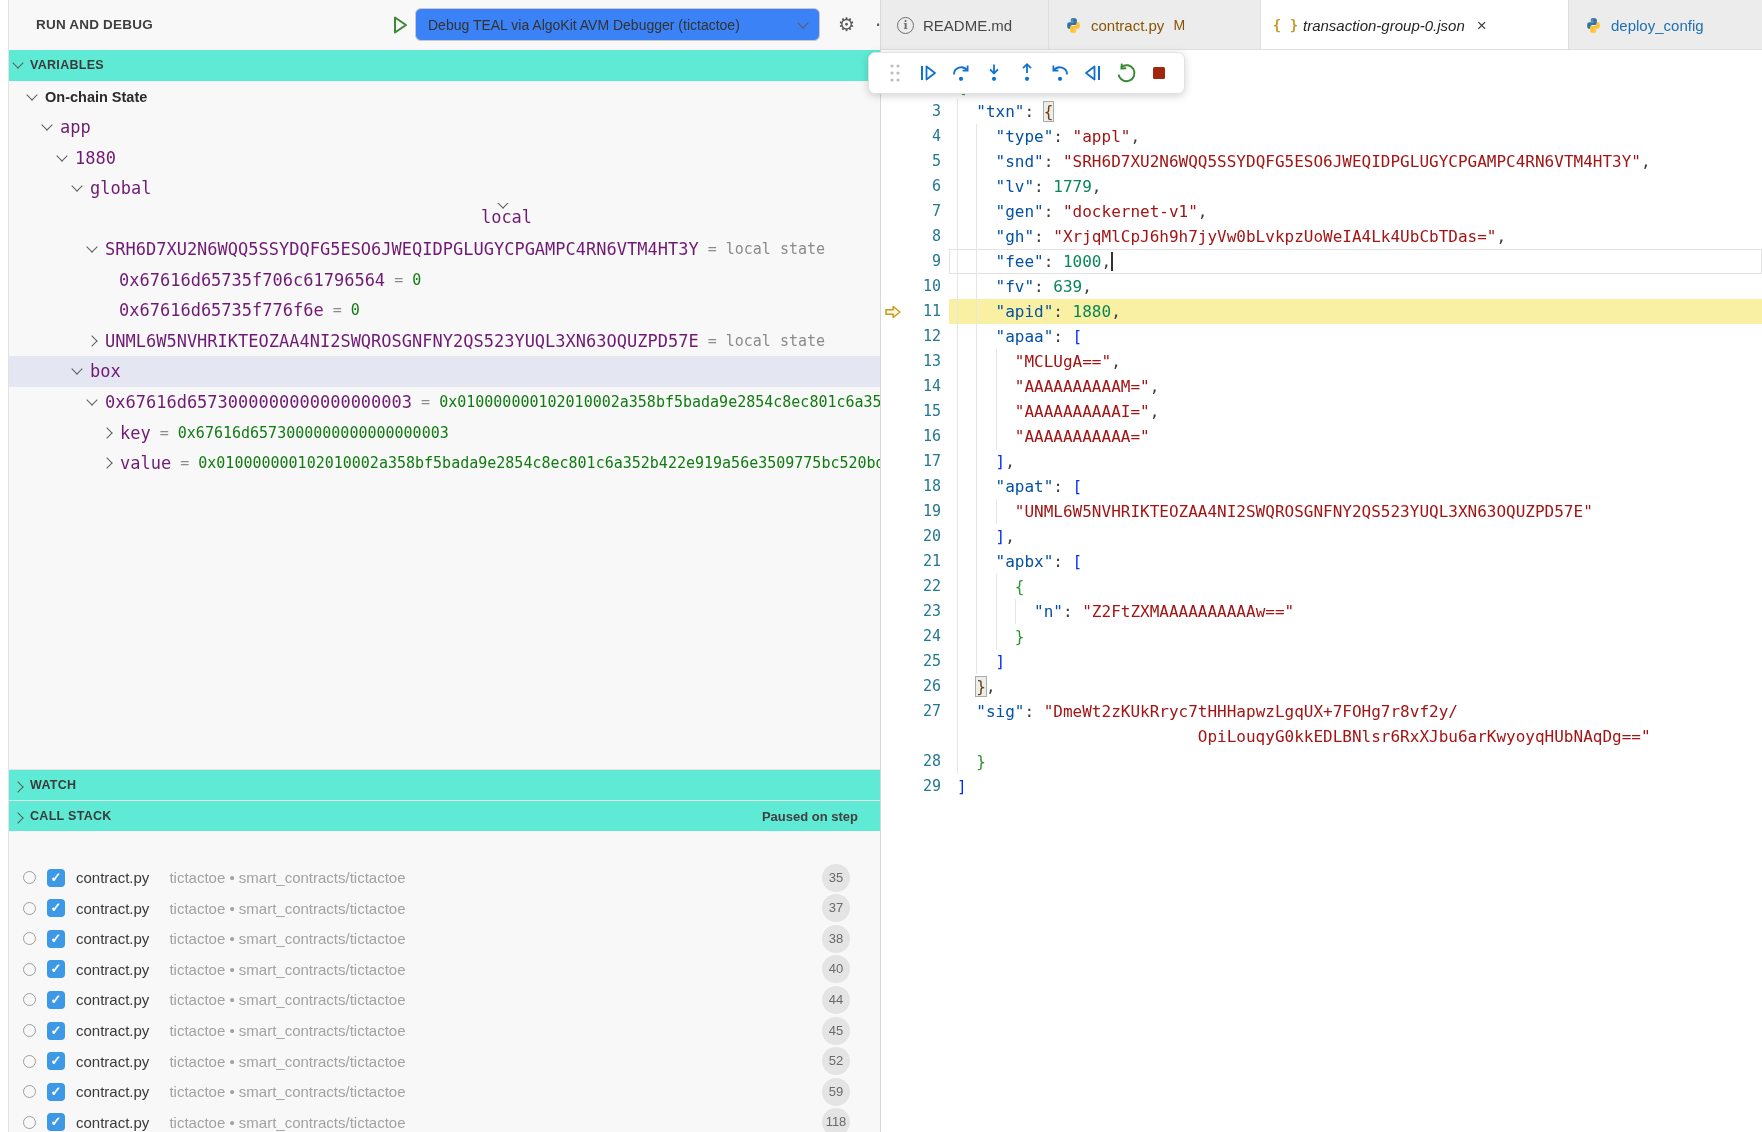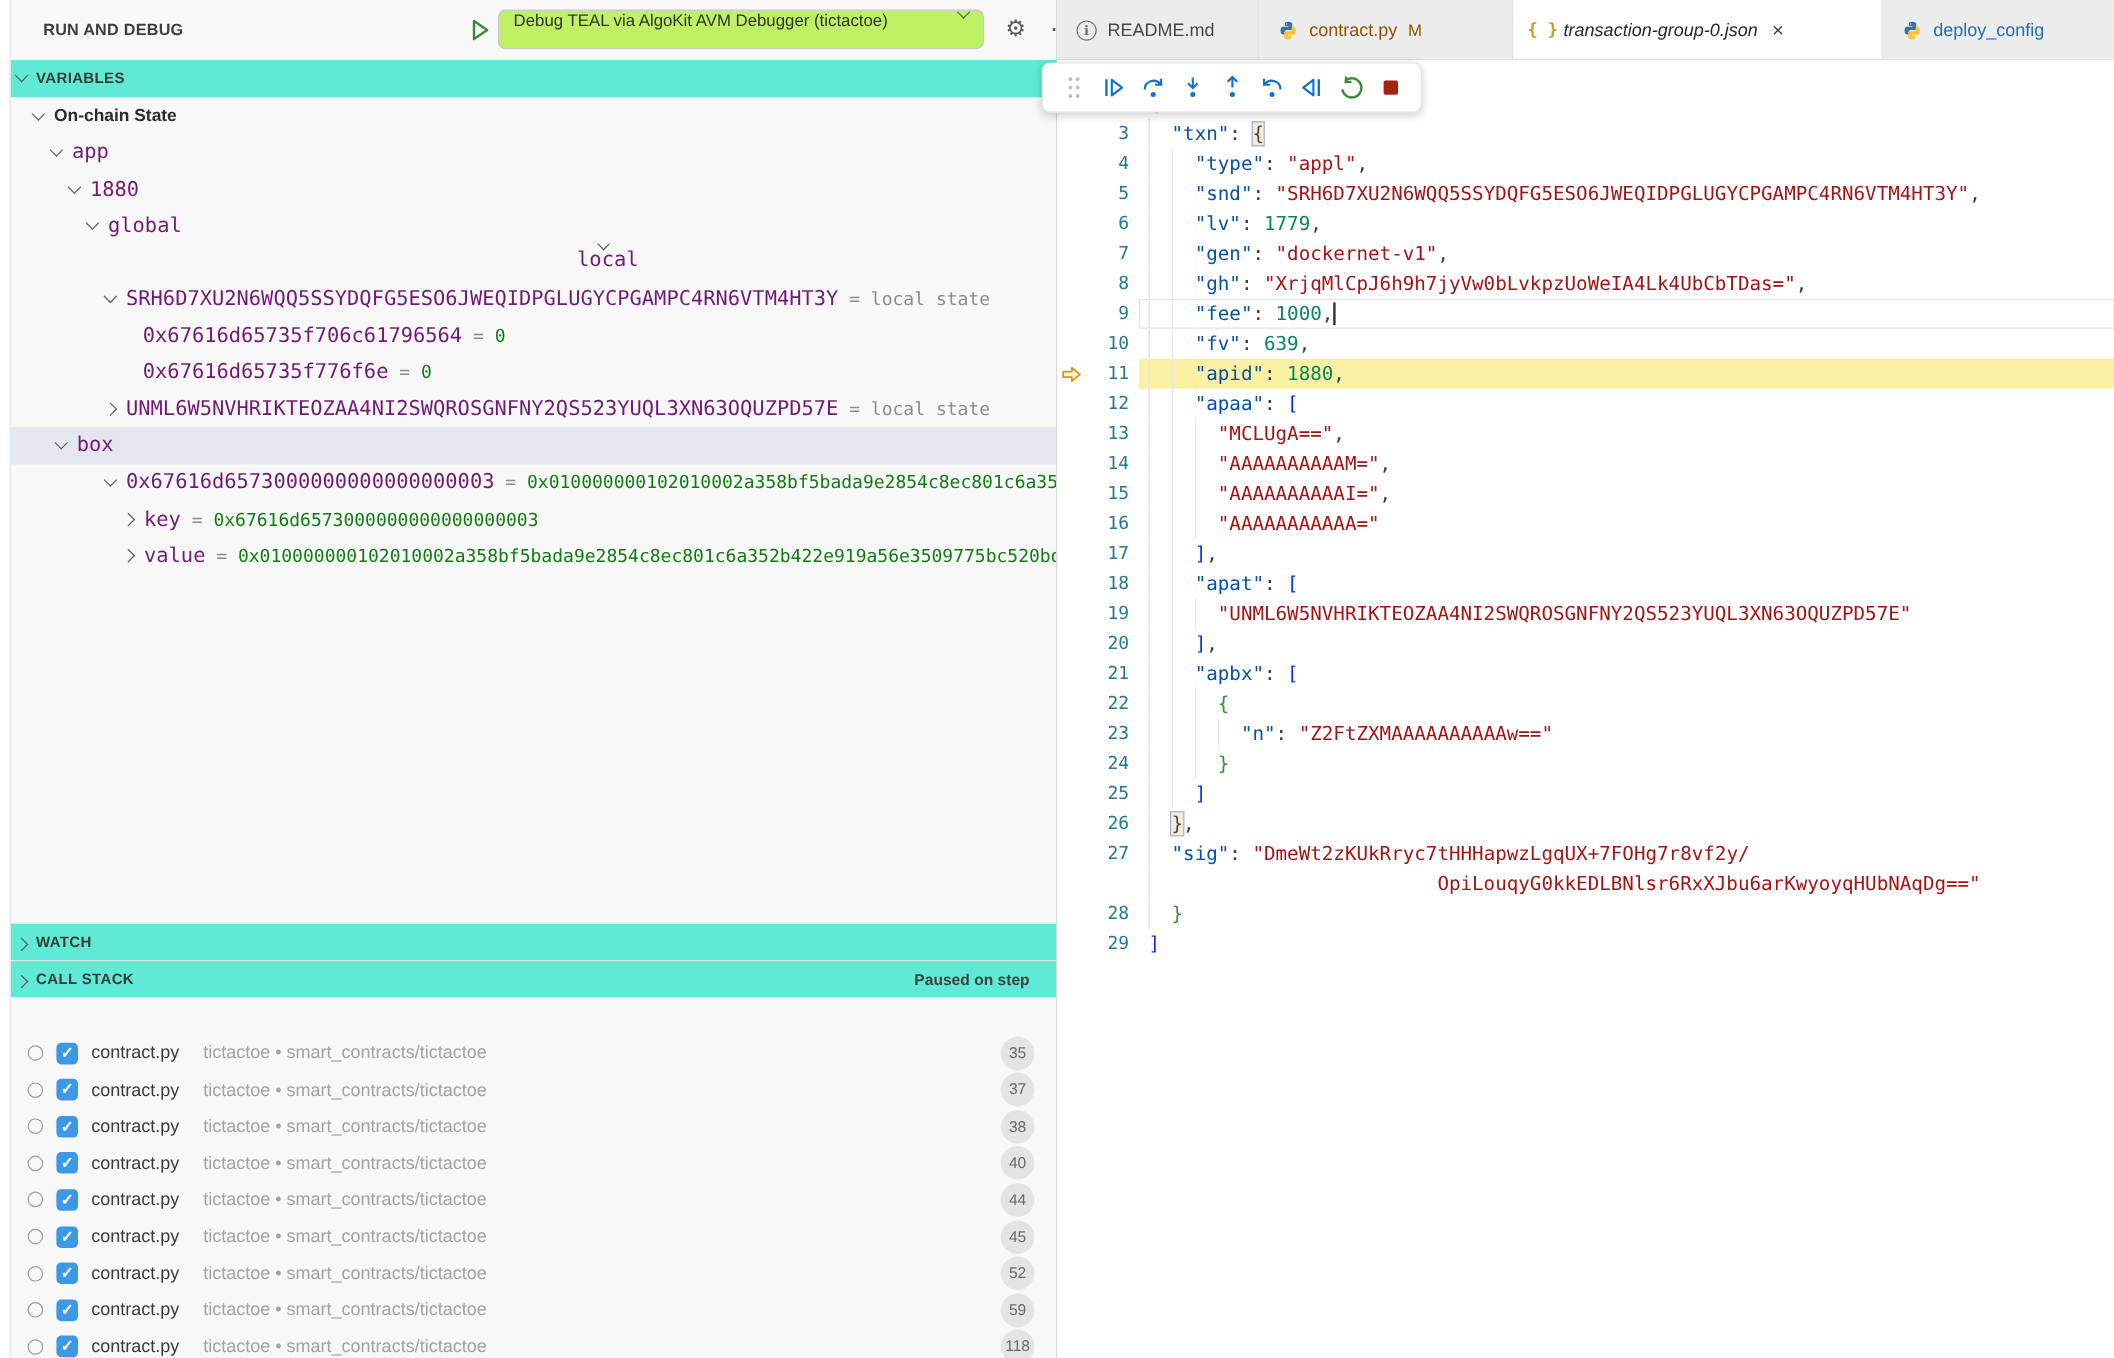--- a/index.html
+++ b/index.html
@@ -4,21 +4,21 @@
 <style>
   html,body{margin:0;padding:0;background:#fff;}
   #app{position:relative;width:1762px;height:1132px;overflow:hidden;background:#fff;
        font-family:"Liberation Sans",sans-serif;-webkit-font-smoothing:antialiased;}
   
   #sidebar{position:absolute;left:0;top:0;width:880px;height:1132px;background:#F8F8F8;}
   #left-edge{position:absolute;left:0;top:0;width:8px;height:1132px;background:#FFFFFF;border-right:1px solid #E2E2E2;}
   #side-topbar{position:absolute;left:9px;top:0;width:871px;height:50px;background:#F8F8F8;}
   #rad-title{position:absolute;left:27px;top:0;height:50px;line-height:50px;font-size:13.5px;font-weight:bold;color:#3E3E3E;letter-spacing:.2px;text-align:right;}
   #play-btn{position:absolute;left:379px;top:13px;width:24px;height:24px;cursor:pointer;}
-  #config-dropdown{position:absolute;left:406px;top:8px;width:405px;height:33px;background:#bef264;border:1px solid #C9C9C9;border-radius:6px;display:flex;align-items:flex-start;box-sizing:border-box;}
+  #config-dropdown{position:absolute;left:406px;top:8px;width:405px;height:33px;background:#3b82f6;border:1px solid #C9C9C9;border-radius:6px;display:flex;align-items:center;box-sizing:border-box;}
   #config-label{padding-left:12px;font-size:14px;color:#333;flex:1;white-space:nowrap;overflow:hidden;}
   .chev{display:inline-block;width:7px;height:7px;border-right:1.5px solid #5E5E5E;border-bottom:1.5px solid #5E5E5E;}
   .chev.down{transform:rotate(45deg);margin-top:-4px;}
   .chev.right{transform:rotate(-45deg);}
   #config-chev{margin-right:12px;margin-top:-3px;}
   .topbar-icon{position:absolute;top:0;height:50px;line-height:48px;font-size:19px;color:#5A5A5A;font-family:"DejaVu Sans",sans-serif;cursor:pointer;}
   #gear-icon{left:829px;}
   #more-icon{left:866px;font-size:20px;}
   
   .section-header{position:absolute;left:0px;width:880px;height:31px;border-top:1px solid #E3E3E3;box-sizing:border-box;background:#5eead4;cursor:pointer;}
@@ -37,21 +37,21 @@
   .t-scope{font-size:14.5px;font-weight:bold;color:#2B2B2B;}
   .t-name{font-size:17px;color:#701a75;}
   .t-muted{font-size:15px;color:#8B8B8D;}
   .t-val{font-size:15px;color:#107C10;}
   
   .bp-row{position:absolute;left:9px;width:871px;height:31px;display:flex;align-items:center;padding-left:14px;box-sizing:border-box;cursor:pointer;}
   .bp-circ{flex:none;width:11px;height:11px;border:1.5px solid #9E9EA2;border-radius:50%;}
   .bp-check{flex:none;width:18px;height:18px;margin-left:11px;background:#3D99E5;border-radius:4px;color:#fff;font-size:13px;font-weight:bold;text-align:center;line-height:18px;cursor:pointer;}
   .bp-file{margin-left:11px;font-size:15px;color:#3A3A3A;}
   .bp-path{margin-left:20px;font-size:15px;color:#A2A2A2;flex:1;white-space:nowrap;overflow:hidden;}
-  .bp-badge{flex:none;min-width:28px;height:28px;border-radius:14px;background:#E4E4E4;color:#6A6A6A;font-size:13px;line-height:28px;text-align:center;margin-right:18px;padding:0 2px;box-sizing:border-box;}
+  .bp-badge{flex:none;min-width:28px;height:28px;border-radius:14px;background:#E4E4E4;color:#6A6A6A;font-size:13px;line-height:28px;text-align:center;margin-right:30px;padding:0 2px;box-sizing:border-box;}
   
   #divider{position:absolute;left:880px;top:0;width:1px;height:1132px;background:#D9D9D9;}
   #tabstrip{position:absolute;left:881px;top:0;right:0;height:50px;background:#ECECEC;border-bottom:1px solid #DFDFDF;display:flex;box-sizing:border-box;overflow:hidden;}
   .tab{flex:none;display:flex;align-items:center;padding:0 16px;border-right:1px solid #DFDFDF;height:50px;box-sizing:border-box;cursor:pointer;background:#ECECEC;}
   .tab.active{background:#FFFFFF;}
   .tab .tab-label{font-size:15px;margin-left:9px;white-space:nowrap;}
   .tab .tab-label.italic{font-style:italic;}
   .tab .tab-m{margin-left:9px;font-size:14px;}
   .tab .tab-close{margin-left:12px;font-size:17px;color:#3C3C3C;line-height:1;cursor:pointer;}
   .tab-icon{display:inline-flex;width:17px;height:17px;align-items:center;justify-content:center;}
@@ -137,21 +137,21 @@
           <span style="width: 18px; flex: 0 0 auto;"></span>
           <span class="mono t-name">0x67616d65735f776f6e</span>
           <span class="mono t-muted">&nbsp;=&nbsp;</span>
           <span class="mono t-val">0</span>
         </div>
         <div class="tree-row" style="top: 325.4px; padding-left: 77px;">
           <span class="tree-chev chev right"></span>
           <span class="mono t-name">UNML6W5NVHRIKTEOZAA4NI2SWQROSGNFNY2QS523YUQL3XN63OQUZPD57E</span>
           <span class="mono t-muted">&nbsp;= local state</span>
         </div>
-        <div class="tree-row selected" style="top: 355.95px; padding-left: 36px;">
+        <div class="tree-row selected" style="top: 355.95px; padding-left: 62px;">
           <span class="tree-chev chev down"></span>
           <span class="mono t-name">box</span>
         </div>
         <div class="tree-row" style="top: 386.5px; padding-left: 77px;">
           <span class="tree-chev chev down"></span>
           <span class="mono t-name">0x67616d6573000000000000000003</span>
           <span class="mono t-muted">&nbsp;=&nbsp;</span>
           <span class="mono t-val">0x010000000102010002a358bf5bada9e2854c8ec801c6a352b422e91…</span>
         </div>
         <div class="tree-row" style="top: 417.05px; padding-left: 92px;">

